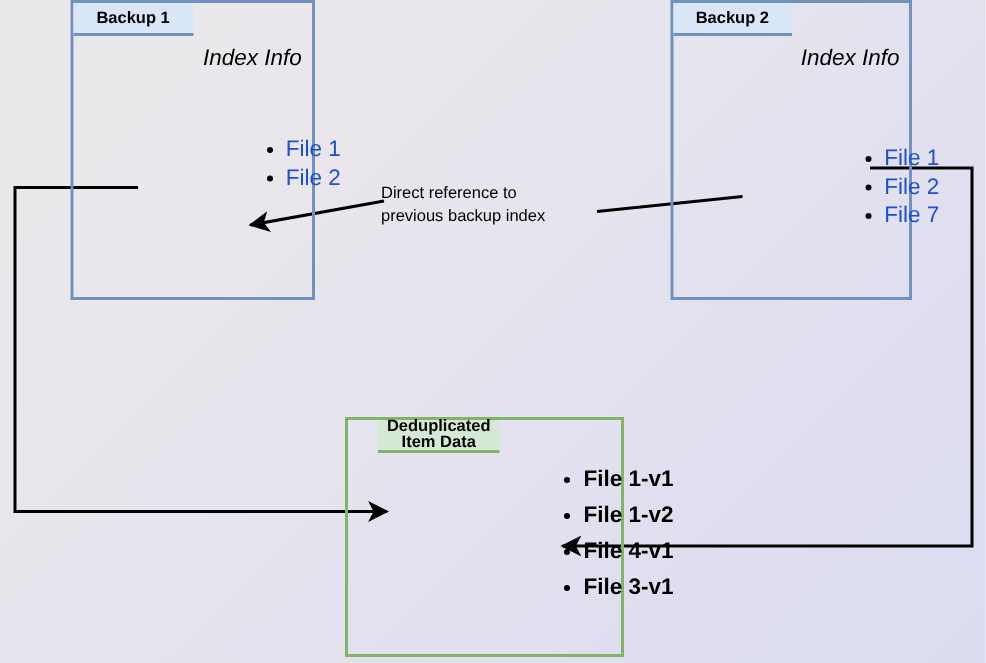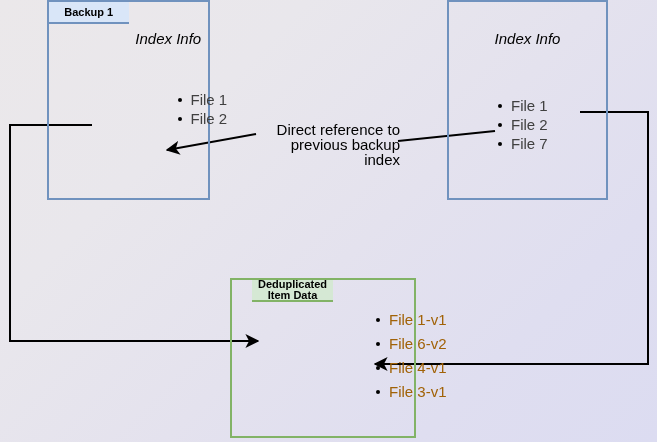--- a/index.html
+++ b/index.html
@@ -68,21 +68,21 @@
     font-size: 15px;
     color: #000;
     font-style: italic;
   }
   .backup .filelist {
     position: absolute;
     margin: 0;
     padding: 0;
     list-style: none;
     font-size: 15px;
-    color: #404040;
+    color: #1d4ed8;
   }
   .backup .filelist li {
     position: relative;
     padding-left: 14px;
     height: 19px;
     line-height: 19px;
     white-space: nowrap;
   }
   .backup .filelist li::before {
     content: "";
@@ -105,21 +105,22 @@
     border-bottom: 2px solid #82b366;
     height: 22px;
     margin-left: 20px;
   }
   .dedup .filelist {
     position: absolute;
     margin: 0;
     padding: 0;
     list-style: none;
     font-size: 15px;
-    color: #a16207;
+    color: #000000;
+    font-weight: bold;
   }
   .dedup .filelist li {
     position: relative;
     padding-left: 14px;
     height: 24px;
     line-height: 24px;
     white-space: nowrap;
   }
   .dedup .filelist li::before {
     content: "";
@@ -128,24 +129,24 @@
     top: 10px;
     width: 4px;
     height: 4px;
     border-radius: 50%;
     background: #000;
   }
 
   
   .edge-label {
     position: absolute;
-    font-size: 15px;
+    font-size: 11px;
     line-height: 15px;
     color: #000;
-    text-align: right;
+    text-align: left;
     white-space: pre-line;
   }
 
   svg.wires {
     position: absolute;
     left: 0;
     top: 0;
     width: 657px;
     height: 442px;
     pointer-events: none;
@@ -189,20 +190,21 @@
           <span>File 1</span>
         </li>
         <li>
           <span>File 2</span>
         </li>
       </ul>
     </div>
   </div>
 
   <div class="node backup" style="left:447px; top:0px; width:161px; height:200px;">
+    <div class="hdr">Backup 2</div>
     <div class="body">
       <div class="subtitle">Index Info</div>
       <ul class="filelist" style="left:48px; top:94px;">
         <li>
           <span>File 1</span>
         </li>
         <li>
           <span>File 2</span>
         </li>
         <li>
@@ -213,21 +215,21 @@
   </div>
 
   <div class="node dedup" style="left:230px; top:278px; width:186px; height:160px;">
     <div class="hdr">Deduplicated Item Data</div>
     <div class="body">
       <ul class="filelist" style="left:42px; top:28px;">
         <li>
           <span>File 1-v1</span>
         </li>
         <li>
-          <span>File 6-v2</span>
+          <span>File 1-v2</span>
         </li>
         <li>
           <span>File 4-v1</span>
         </li>
         <li>
           <span>File 3-v1</span>
         </li>
       </ul>
     </div>
   </div>

